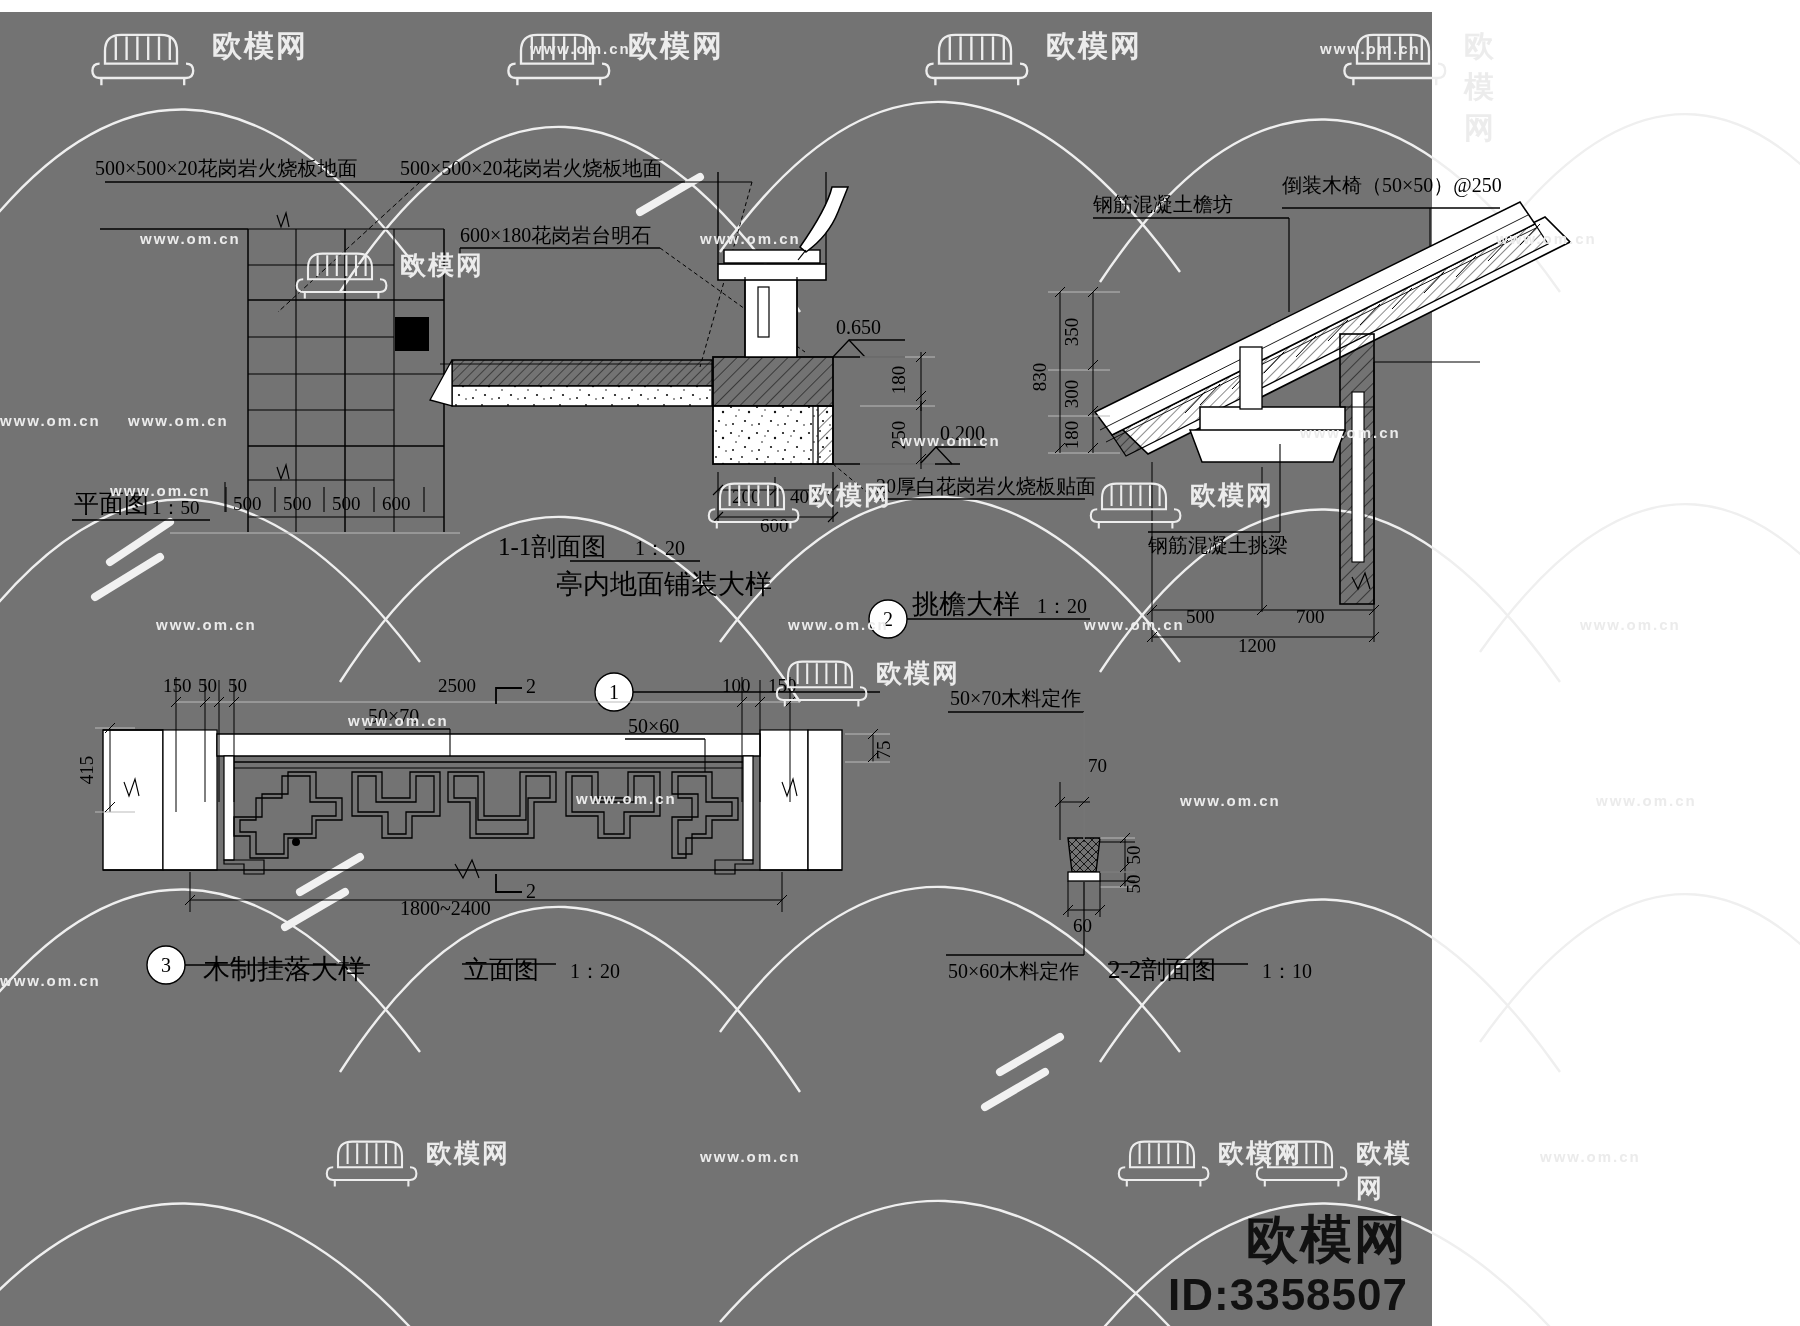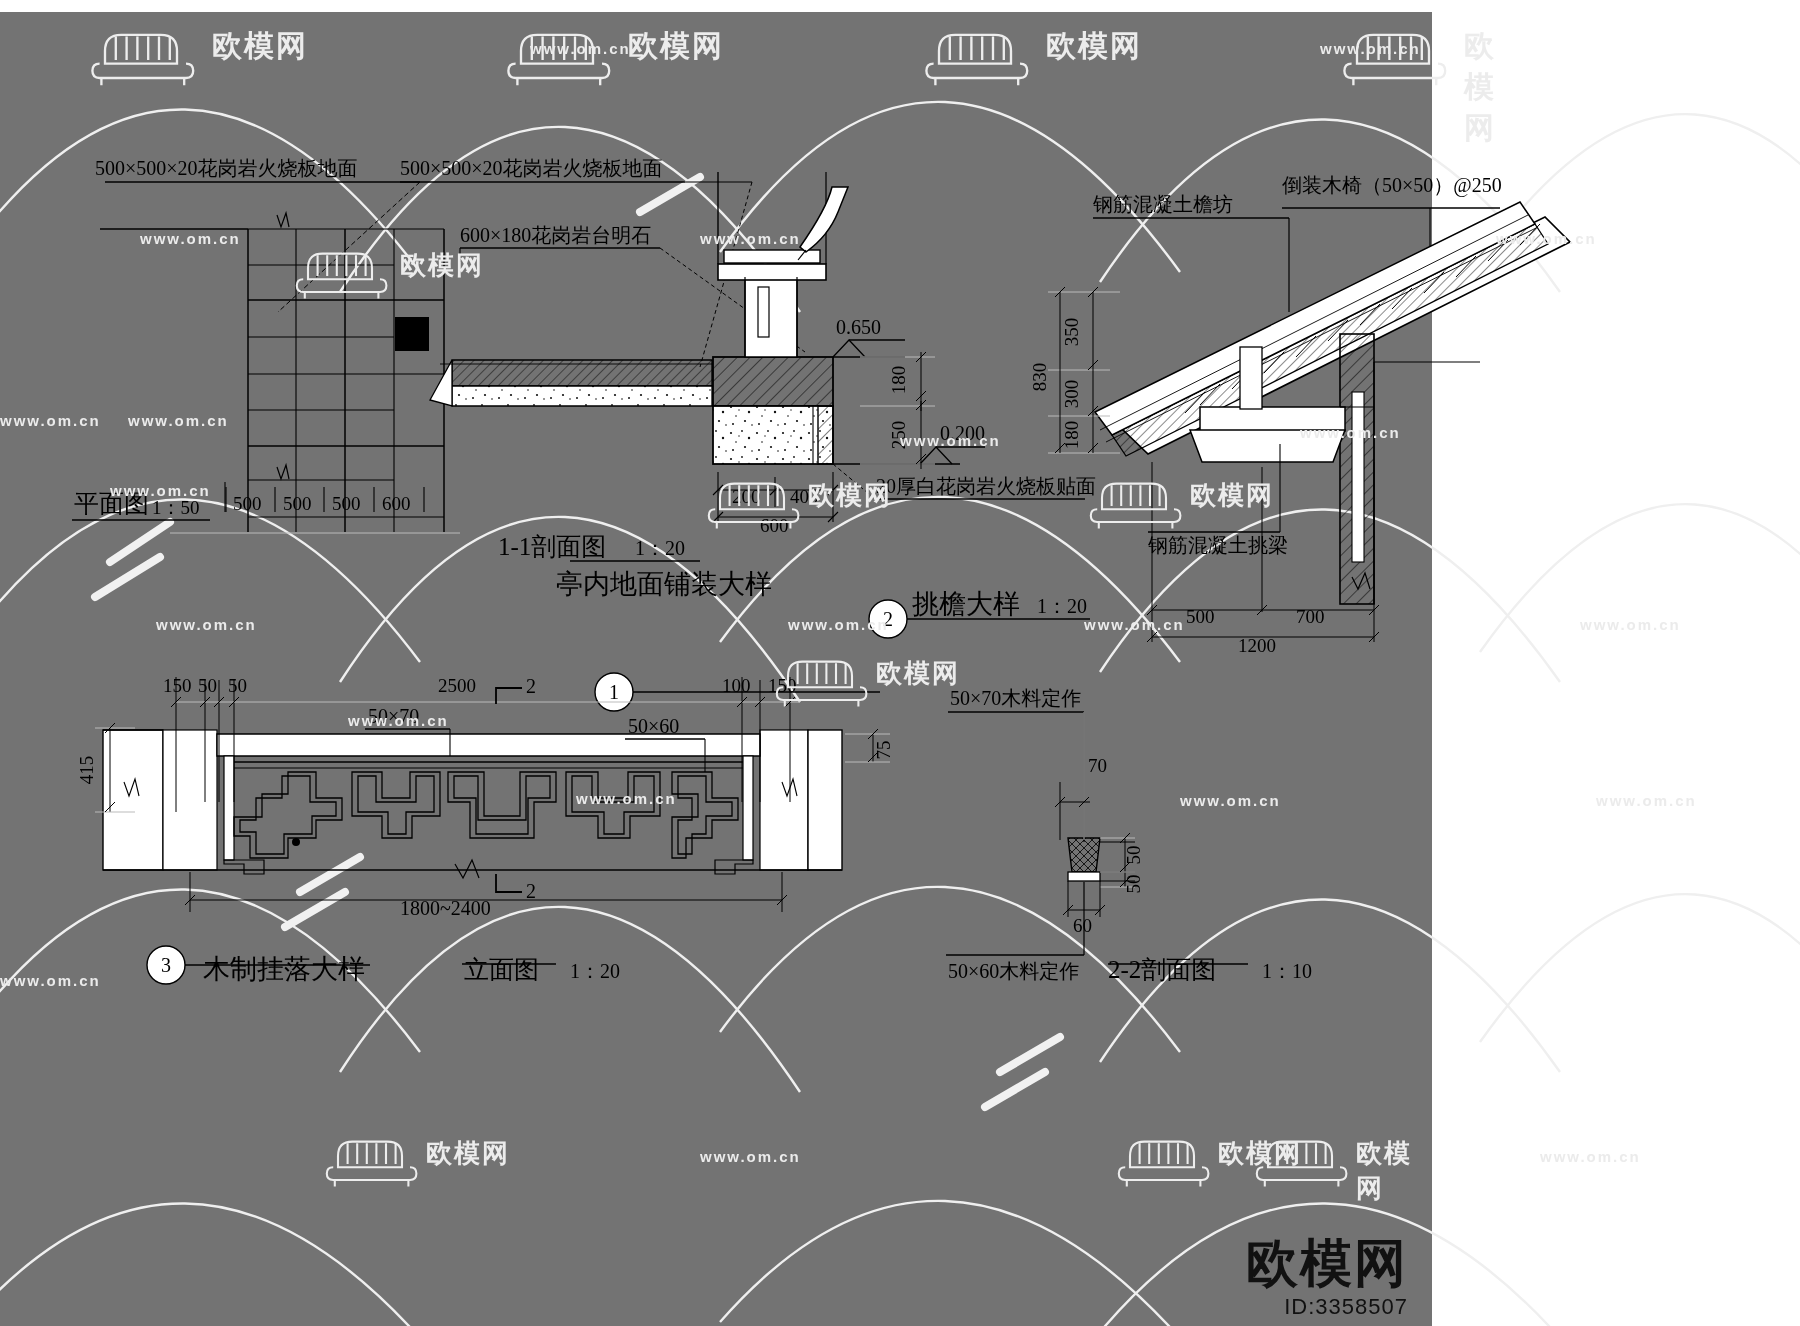--- a/index.html
+++ b/index.html
@@ -7,21 +7,21 @@
        font-family:"Liberation Serif", serif;}
   #stage{position:absolute;left:0;top:12px;width:1432px;height:1326px;background:#737373;}
   svg{display:block;}
   .wm{position:absolute;pointer-events:none;user-select:none;color:#ededed;
       font-family:"Liberation Sans",sans-serif;font-weight:700;letter-spacing:2px;}
   .wm-url{font-size:15px;color:#ebebeb;}
   .wm-cn{font-size:30px;color:#ececec;}
   .badge{position:absolute;right:24px;bottom:18px;text-align:right;}
   .badge .b1{font-family:"Liberation Sans",sans-serif;font-weight:700;font-size:52px;
              color:#111;letter-spacing:2px;line-height:1.15;}
-  .badge .b2{font-family:"Liberation Sans",sans-serif;font-weight:400;font-size:22px;
+  .badge .b2{font-family:"Liberation Sans",sans-serif;font-weight:700;font-size:44px;
              color:#111;letter-spacing:1px;}
 </style>
 </head>
 <body>
 
 <div id="stage">
 
   <svg width="1800" height="1326" viewBox="0 0 1800 1326">
     <defs>
       <pattern id="hatch45" width="9" height="9" patternUnits="userSpaceOnUse" patternTransform="rotate(45)">

